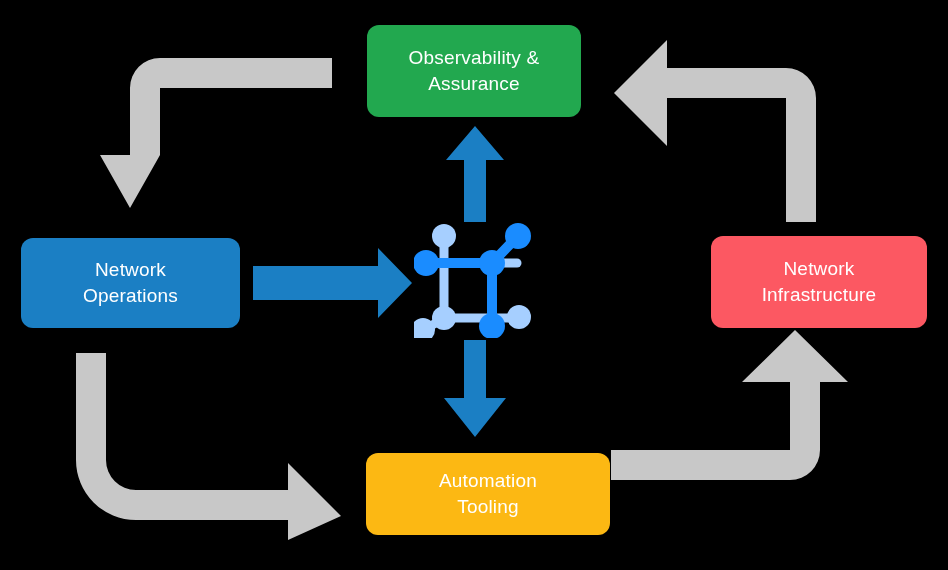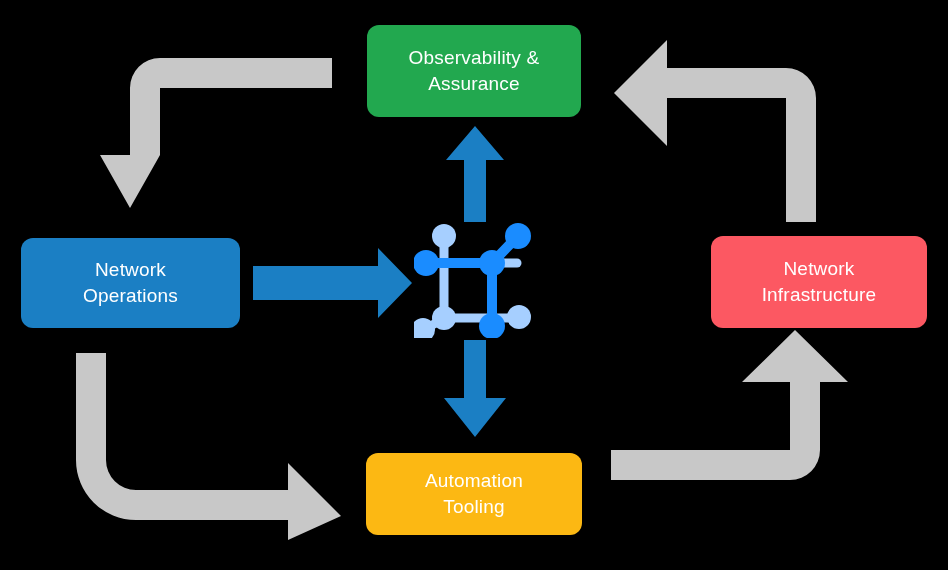--- a/index.html
+++ b/index.html
@@ -41,21 +41,21 @@
   }
   #box-network-operations {
     left: 21px; top: 238px; width: 219px; height: 90px;
     background: #1b7fc4;
   }
   #box-network-infrastructure {
     left: 711px; top: 236px; width: 216px; height: 92px;
     background: #fc5862;
   }
   #box-automation-tooling {
-    left: 366px; top: 453px; width: 216px; height: 82px;
+    left: 366px; top: 453px; width: 244px; height: 82px;
     background: #fcb813;
   }
   .node-label { display: block; white-space: pre-line; }
   #center-icon {
     position: absolute;
     left: 414px; top: 218px;
     width: 122px; height: 120px;
     z-index: 6;
   }
 </style>

